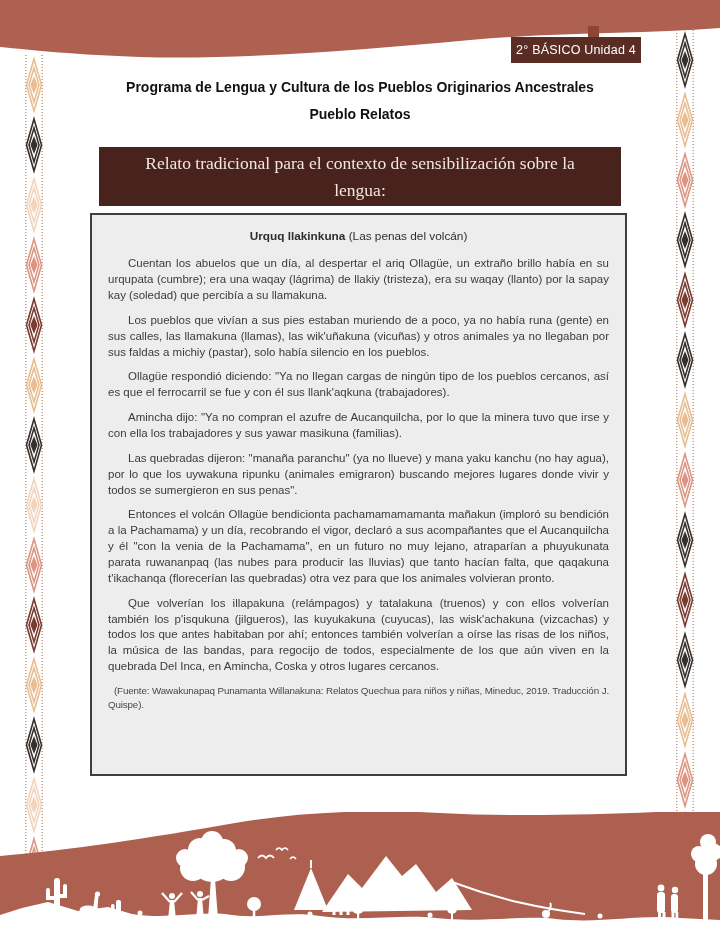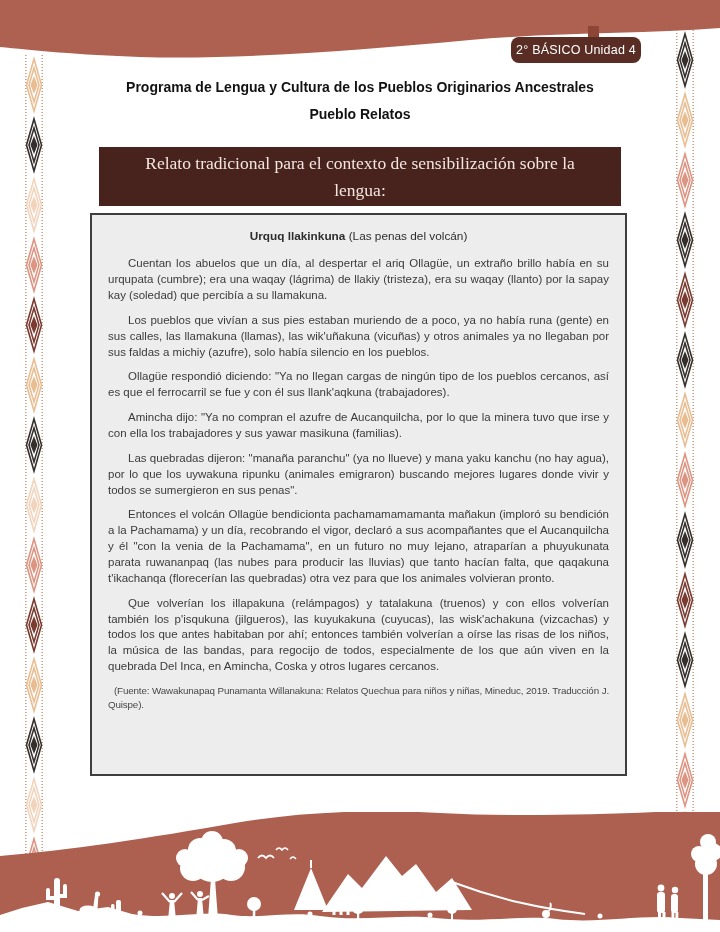--- a/index.html
+++ b/index.html
@@ -8,21 +8,21 @@
     font-family:"Liberation Sans", sans-serif;
   }
   
   .banner{position:absolute;top:0;left:0;width:720px;height:70px;display:block;}
   .badge-connector{
     position:absolute;left:588px;top:26px;width:11px;height:14px;
     background:#8d4536;border-radius:0 0 3px 3px;
   }
   .unit-badge{
     position:absolute;left:511px;top:37px;width:130px;height:26px;
-    background:#5a2d24;border-radius:8px;color:#ffffff;
+    background:#5a2d24;border-radius:0;color:#ffffff;
     display:flex;align-items:center;justify-content:center;
     font-size:12.5px;letter-spacing:.2px;
   }
   .program-title{
     position:absolute;top:74px;left:0;width:720px;text-align:center;
     font-weight:bold;font-size:14px;color:#121212;line-height:27px;
   }
   
   .strip{position:absolute;display:block;}
   .strip-left{left:25px;top:55px;}
@@ -146,21 +146,21 @@
     <rect x="0" y="0" width="18" height="788" fill="url(#weaveR)"></rect>
   </svg>
 
   <div class="section-bar">
     <span>Relato tradicional para el contexto de sensibilización sobre la lengua:</span>
   </div>
 
   <div class="story-box">
     <p class="story-title"><b>Urquq llakinkuna</b><span> (Las penas del volcán)</span></p>
     <p>Cuentan los abuelos que un día, al despertar el ariq Ollagüe, un extraño brillo había en su urqupata (cumbre); era una waqay (lágrima) de llakiy (tristeza), era su waqay (llanto) por la sapay kay (soledad) que percibía a su llamakuna.</p>
-    <p>Los pueblos que vivían a sus pies estaban muriendo de a poco, ya no había runa (gente) en sus calles, las llamakuna (llamas), las wik'uñakuna (vicuñas) y otros animales ya no llegaban por sus faldas a michiy (azufre), solo había silencio en los pueblos.</p>
+    <p>Los pueblos que vivían a sus pies estaban muriendo de a poco, ya no había runa (gente) en sus calles, las llamakuna (llamas), las wik'uñakuna (vicuñas) y otros animales ya no llegaban por sus faldas a michiy (pastar), solo había silencio en los pueblos.</p>
     <p>Ollagüe respondió diciendo: "Ya no llegan cargas de ningún tipo de los pueblos cercanos, así es que el ferrocarril se fue y con él sus llank'aqkuna (trabajadores).</p>
     <p>Amincha dijo: "Ya no compran el azufre de Aucanquilcha, por lo que la minera tuvo que irse y con ella los trabajadores y sus yawar masikuna (familias).</p>
     <p>Las quebradas dijeron: "manaña paranchu" (ya no llueve) y mana yaku kanchu (no hay agua), por lo que los uywakuna ripunku (animales emigraron) buscando mejores lugares donde vivir y todos se sumergieron en sus penas".</p>
     <p>Entonces el volcán Ollagüe bendicionta pachamamamamanta mañakun (imploró su bendición a la Pachamama) y un día, recobrando el vigor, declaró a sus acompañantes que el Aucanquilcha y él "con la venia de la Pachamama", en un futuro no muy lejano, atraparían a phuyukunata parata ruwananpaq (las nubes para producir las lluvias) que tanto hacían falta, que qaqakuna t'ikachanqa (florecerían las quebradas) otra vez para que los animales volvieran pronto.</p>
     <p>Que volverían los illapakuna (relámpagos) y tatalakuna (truenos) y con ellos volverían también los p'isqukuna (jilgueros), las kuyukakuna (cuyucas), las wisk'achakuna (vizcachas) y todos los que antes habitaban por ahí; entonces también volverían a oírse las risas de los niños, la música de las bandas, para regocijo de todos, especialmente de los que aún viven en la quebrada Del Inca, en Amincha, Coska y otros lugares cercanos.</p>
     <p class="story-source">(Fuente: Wawakunapaq Punamanta Willanakuna: Relatos Quechua para niños y niñas, Mineduc, 2019. Traducción J. Quispe).</p>
   </div>
 
   <svg class="footer-art" viewBox="0 0 720 120" preserveAspectRatio="none" aria-hidden="true">
     <path d="M0,44 C70,38 150,26 235,11 C300,0 370,-3 440,1 C530,6 640,1 720,-3 L720,120 L0,120 Z" fill="#ae6050"></path>

